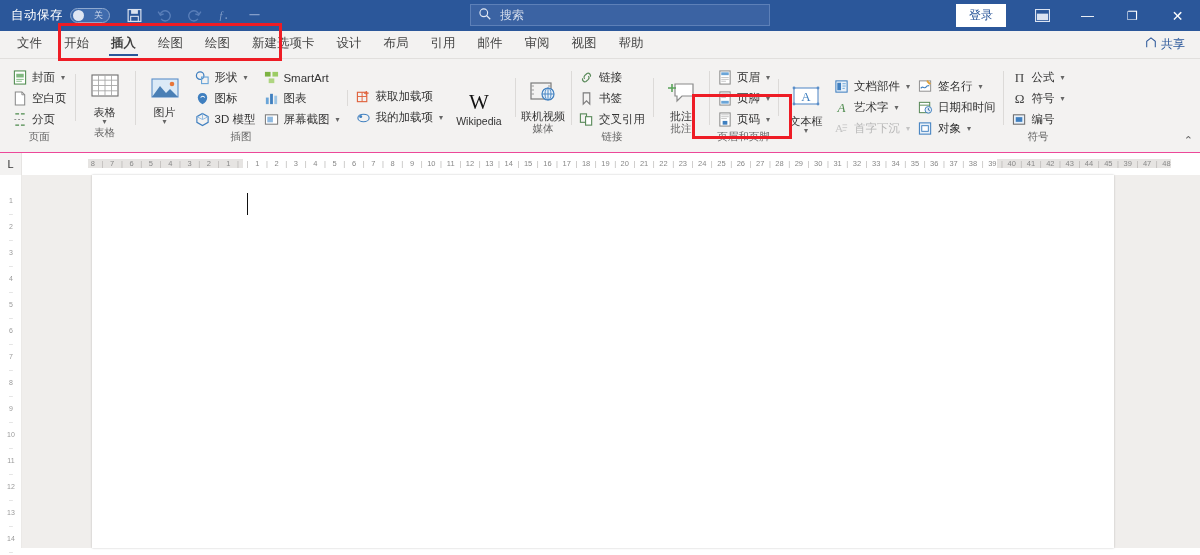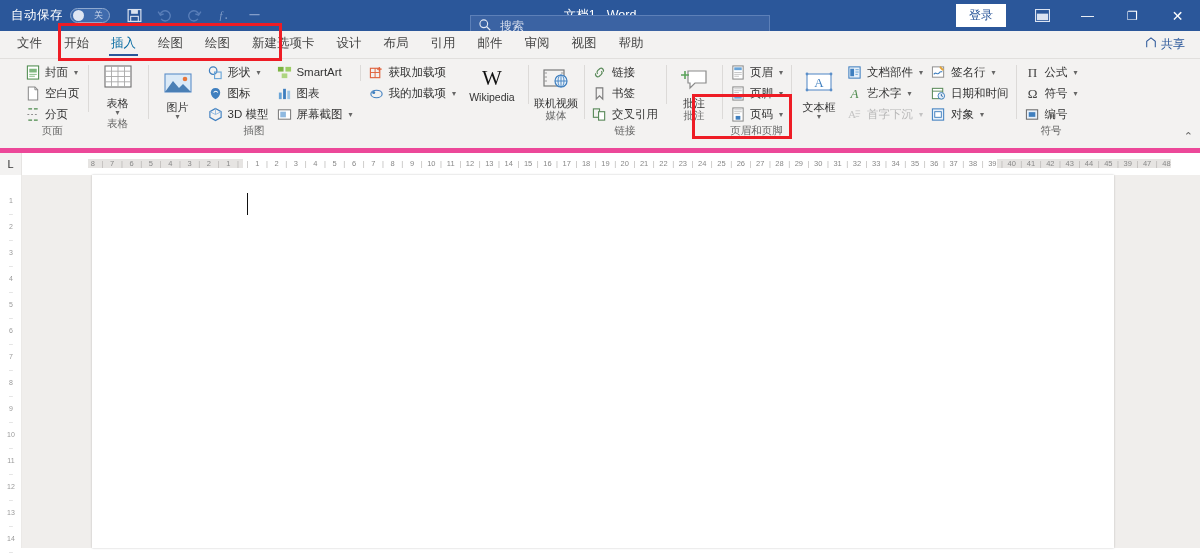--- a/index.html
+++ b/index.html
@@ -25,21 +25,21 @@
     width: 11px; height: 11px; border-radius: 50%; background: #dfe6f2; margin-left: 2px;
   }
   .toggle .xg { position: absolute; right: 6px; font-size: 9px; color: #cdd9ec; }
 
   .qat { display: flex; align-items: center; gap: 13px; margin-left: 16px; }
   .qat .qi { width: 17px; height: 17px; opacity: .92; display: block; }
 
   .searchbox {
     position: absolute; left: 470px; top: 4px; width: 300px; height: 22px;
     background: #3b63a3; border: 1px solid #5d80b8; display: flex; align-items: center;
-    padding-left: 7px; gap: 8px; margin-top: 11px;
+    padding-left: 7px; gap: 8px;
   }
   .searchbox .ph { font-size: 12px; color: #d4dceb; }
 
   .tr-right { position: absolute; right: 0; top: 0; height: 31px; display: flex; align-items: center; }
   .signin {
     background: #fff; color: #2b579a; font-size: 12px; padding: 3px 13px;
     margin-right: 14px; border: none;
   }
   .wbtn {
     width: 45px; height: 31px; display: flex; align-items: center; justify-content: center;
@@ -54,34 +54,34 @@
   
   .tabstrip {
     height: 28px; background: #f3f2f1; display: flex; align-items: flex-end;
     border-bottom: 1px solid #e1dfdd; position: relative;
   }
   .tab {
     font-size: 12.5px; color: #444; padding: 4px 11px 6px; height: 27px;
     display: flex; align-items: center; white-space: nowrap;
   }
   .tab:first-child { margin-left: 6px; }
-  .tab.active { color: #0369a1; font-weight: normal; position: relative; }
+  .tab.active { color: #404040; font-weight: bold; position: relative; }
   .tab.active::after {
     content: ""; position: absolute; left: 9px; right: 9px; bottom: 2px;
     height: 2.5px; background: #2b579a;
   }
   .share-btn {
     position: absolute; right: 8px; bottom: 3px; display: flex; align-items: center;
     gap: 4px; font-size: 12px; color: #2b579a; padding: 2px 7px;
   }
 
   
   .ribbon {
-    height: 94px; background: #f3f2f1; display: flex; align-items: flex-start;
-    border-bottom: 5px solid #ec4899; position: relative; padding-left: 17px;
+    height: 94px; background: #f3f2f1; display: flex; align-items: center;
+    border-bottom: 1px solid #ec4899; position: relative; padding-left: 4px;
   }
   .group { display: flex; flex-direction: column; position: relative; padding: 0 5px; }
   .group + .group::before {
     content: ""; position: absolute; left: 0; top: 6px; bottom: 22px; width: 1px; background: #dcdad8;
   }
   .group-body { flex: 1; display: flex; align-items: center; gap: 2px; padding-top: 3px; }
   .group-title {
     text-align: center; font-size: 10.5px; color: #666; padding-bottom: 4px; height: 17px;
   }
 

